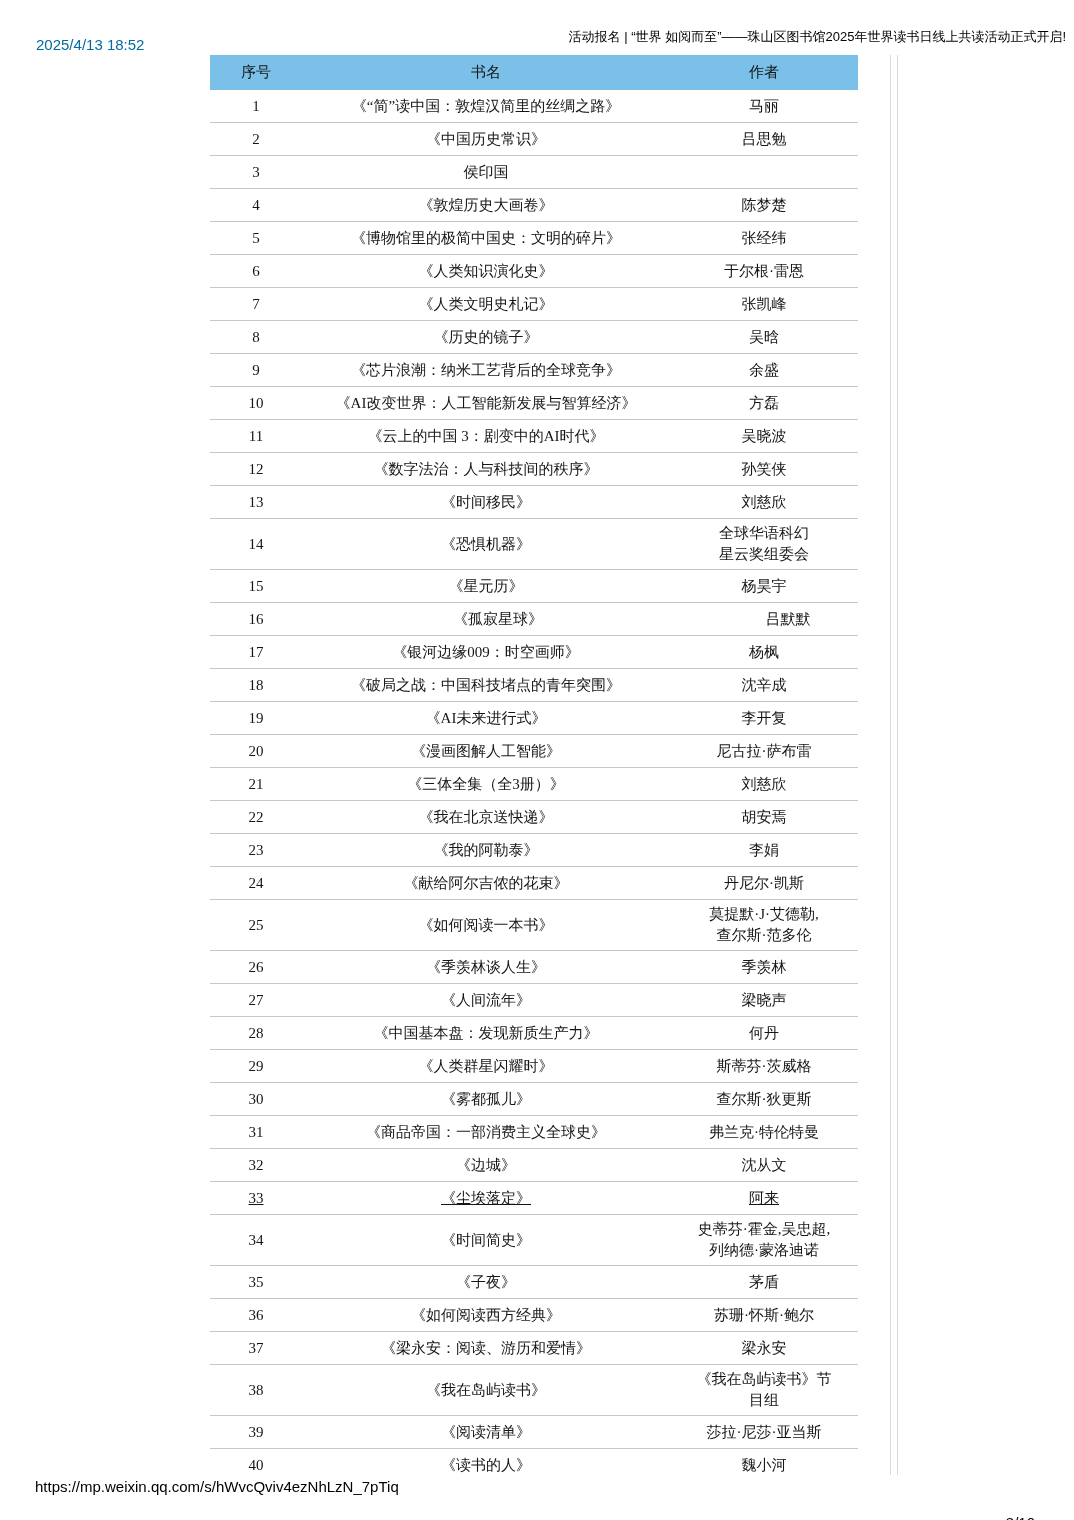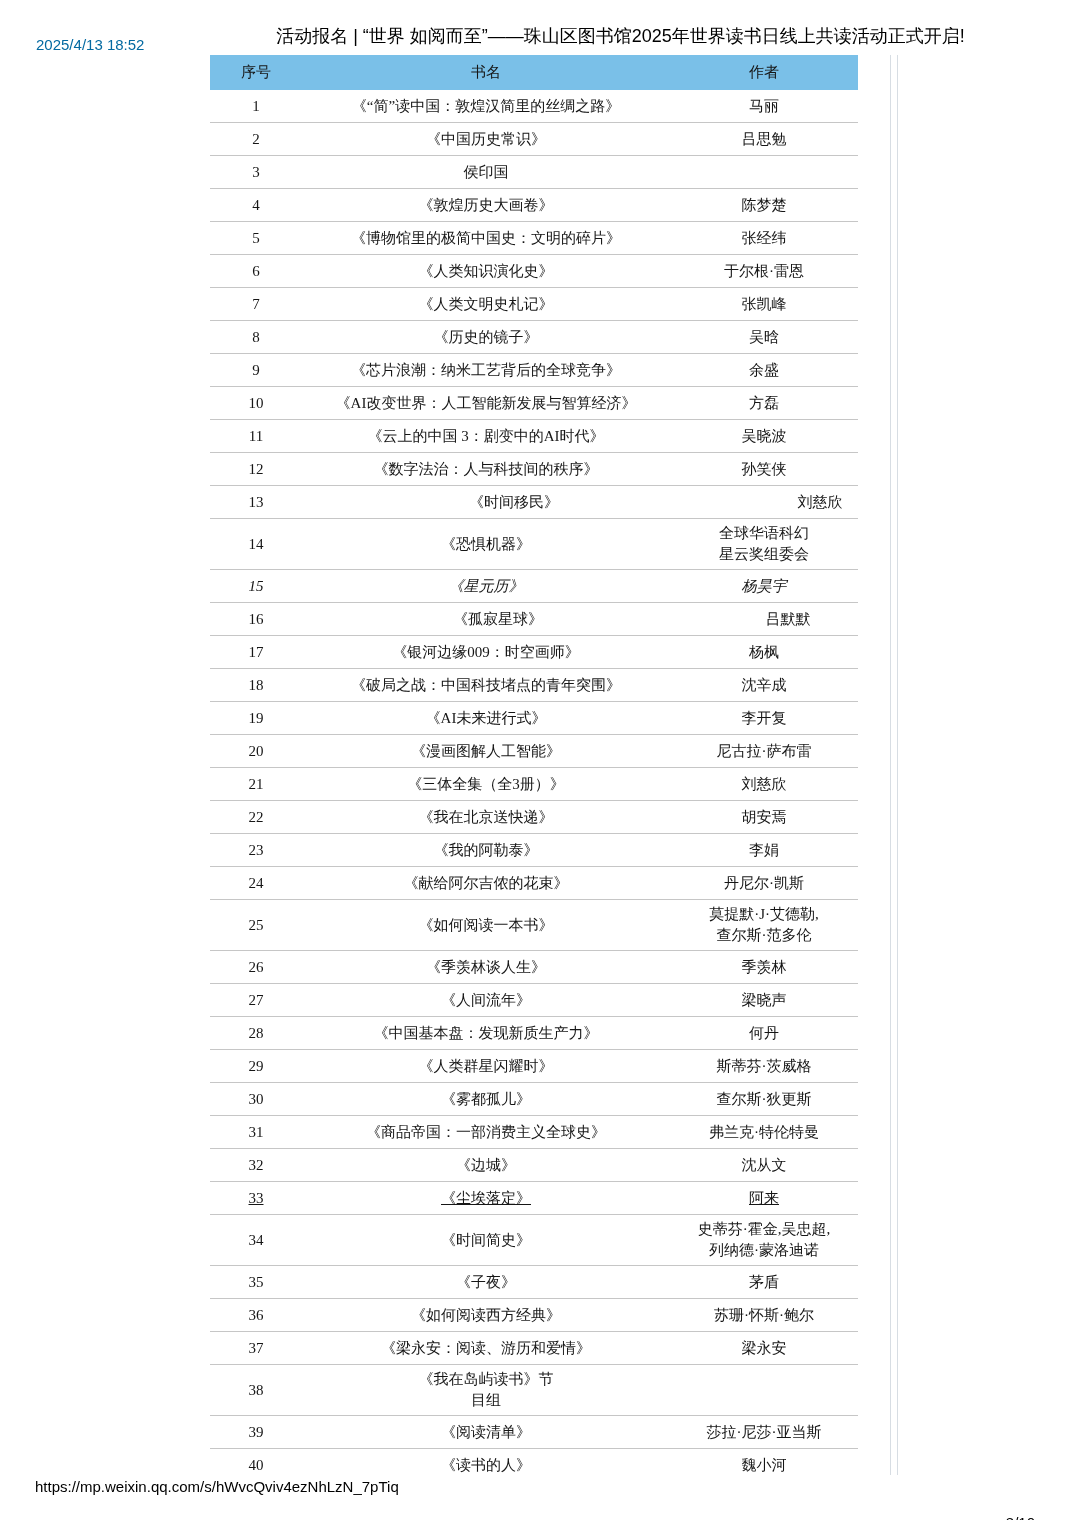--- a/index.html
+++ b/index.html
@@ -12,21 +12,21 @@
     overflow: hidden;
   }
   
   .ph-timestamp {
     position: absolute; left: 36px; top: 35px;
     font-size: 15px; line-height: 19px; color: #0369a1;
     white-space: nowrap;
   }
   .ph-title {
     position: absolute; left: 175px; right: 8px; top: 27px;
-    text-align: center; font-size: 18px; line-height: 19px; color: #000;
+    text-align: right; font-size: 13px; line-height: 19px; color: #000;
     white-space: nowrap; overflow: hidden;
   }
   
   .book-table {
     position: absolute; left: 210px; top: 55px;
     width: 648px; height: 1420px;
     overflow: hidden;
     font-family: "Liberation Serif", "DejaVu Serif", serif;
     font-size: 15px; color: #161616;
   }
@@ -127,32 +127,32 @@
       <div class="t-row" style="border-bottom-color: rgb(198, 198, 198);">
         <div class="cell-no">11</div>
         <div class="cell-title">《云上的中国 3：剧变中的AI时代》</div>
         <div class="cell-author">吴晓波</div>
       </div>
       <div class="t-row" style="border-bottom-color: rgb(198, 198, 198);">
         <div class="cell-no">12</div>
         <div class="cell-title">《数字法治：人与科技间的秩序》</div>
         <div class="cell-author">孙笑侠</div>
       </div>
-      <div class="t-row" style="border-bottom-color: rgb(198, 198, 198); gap: 28px;">
+      <div class="t-row" style="border-bottom-color: rgb(198, 198, 198);">
         <div class="cell-no">13</div>
         <div class="cell-title">《时间移民》</div>
         <div class="cell-author">刘慈欣</div>
       </div>
       <div class="t-row" style="border-bottom-color: rgb(198, 198, 198);">
         <div class="cell-no">14</div>
         <div class="cell-title">《恐惧机器》</div>
         <div class="cell-author">全球华语科幻
 星云奖组委会</div>
       </div>
-      <div class="t-row" style="border-bottom-color: rgb(198, 198, 198); font-style: italic;">
+      <div class="t-row" style="border-bottom-color: rgb(198, 198, 198);">
         <div class="cell-no">15</div>
         <div class="cell-title">《星元历》</div>
         <div class="cell-author">杨昊宇</div>
       </div>
       <div class="t-row" style="border-bottom-color: rgb(198, 198, 198); gap: 12px;">
         <div class="cell-no">16</div>
         <div class="cell-title">《孤寂星球》</div>
         <div class="cell-author">吕默默</div>
       </div>
       <div class="t-row" style="border-bottom-color: rgb(198, 198, 198);">
@@ -257,20 +257,21 @@
         <div class="cell-title">《如何阅读西方经典》</div>
         <div class="cell-author">苏珊·怀斯·鲍尔</div>
       </div>
       <div class="t-row" style="border-bottom-color: rgb(198, 198, 198);">
         <div class="cell-no">37</div>
         <div class="cell-title">《梁永安：阅读、游历和爱情》</div>
         <div class="cell-author">梁永安</div>
       </div>
       <div class="t-row" style="border-bottom-color: rgb(198, 198, 198);">
         <div class="cell-no">38</div>
+        <div class="cell-title">《我在岛屿读书》</div>
         <div class="cell-author">《我在岛屿读书》节
 目组</div>
       </div>
       <div class="t-row" style="border-bottom-color: rgb(198, 198, 198);">
         <div class="cell-no">39</div>
         <div class="cell-title">《阅读清单》</div>
         <div class="cell-author">莎拉·尼莎·亚当斯</div>
       </div>
       <div class="t-row" style="border-bottom-color: rgb(198, 198, 198);">
         <div class="cell-no">40</div>

